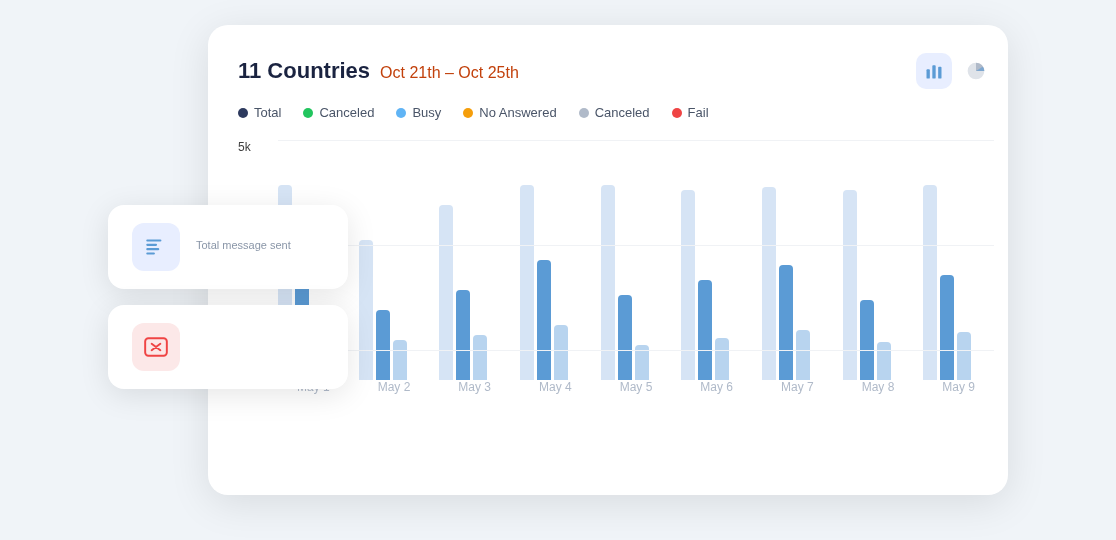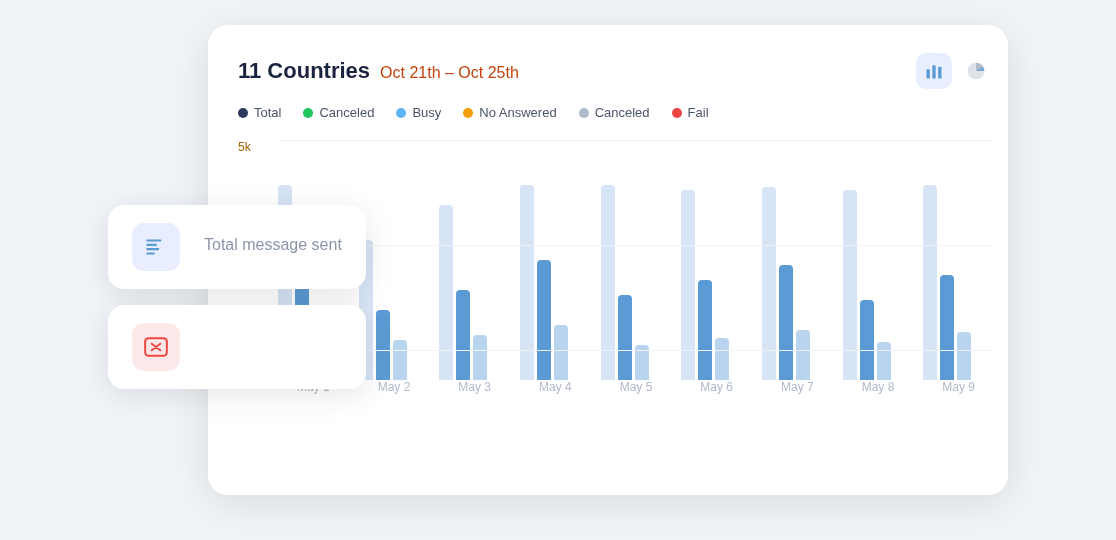--- a/index.html
+++ b/index.html
@@ -107,21 +107,21 @@
       left: 0;
       top: 0;
       height: 100%;
       display: flex;
       flex-direction: column;
       justify-content: flex-start;
       gap: 0;
     }
     .y-label {
       font-size: 12px;
-      color: #a16207;
+      color: #404040;
       height: 50%;
       display: flex;
       align-items: flex-start;
     }
     .bars-row {
       margin-left: 40px;
       display: flex;
       align-items: flex-end;
       gap: 10px;
       height: 210px;
@@ -209,24 +209,23 @@
     }
     .stat-icon.pink {
       background: #fce8e8;
     }
     .stat-icon svg {
       width: 26px;
       height: 26px;
     }
     .stat-info {}
     .stat-label {
-      font-size: 16px;
+      font-size: 11px;
       color: #8a96a8;
       margin-bottom: 4px;
-      margin-left: 8px;
     }
     .stat-value {
       font-size: 22px;
       font-weight: 800;
       color: #1a2340;
     }
   </style>
 </head>
 <body>
 

